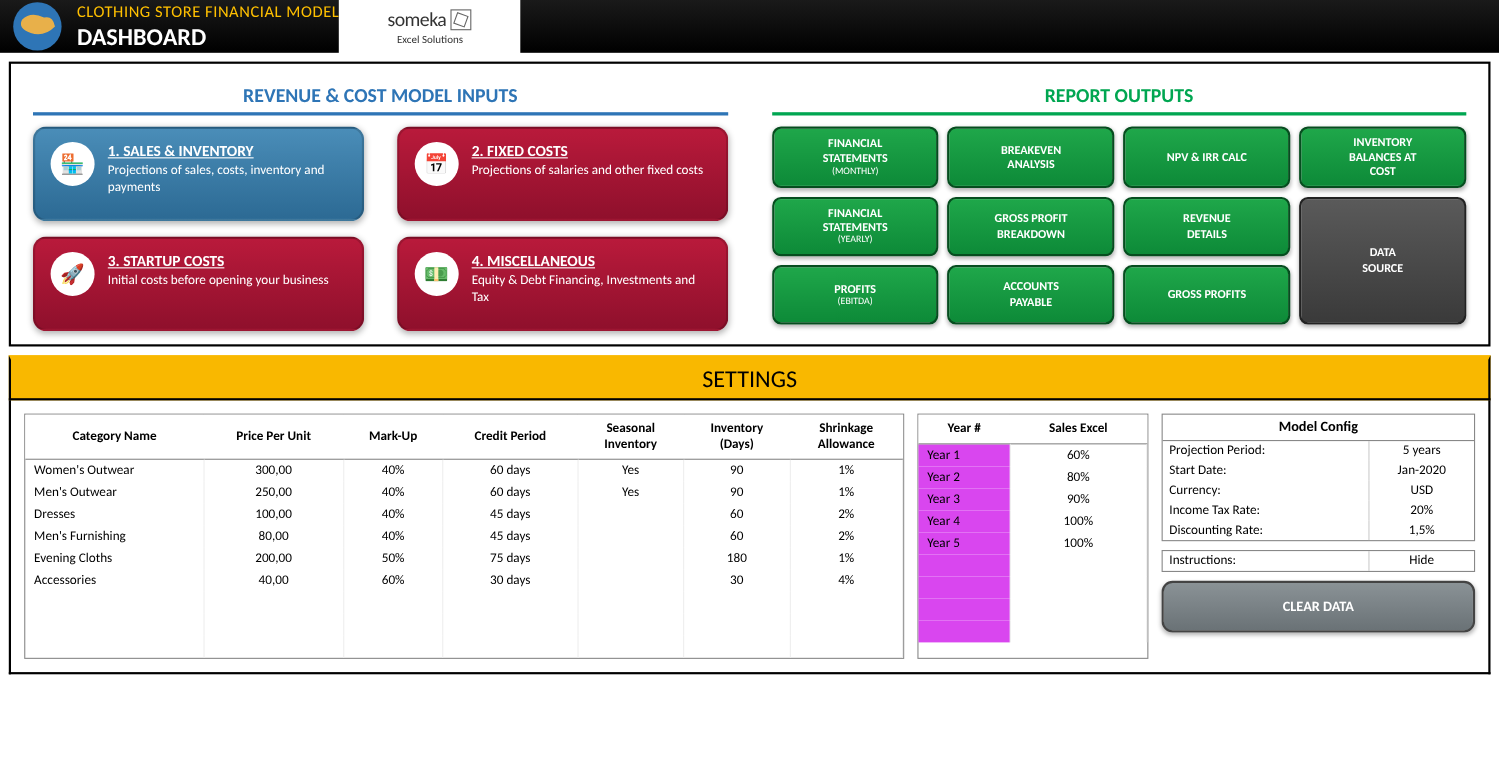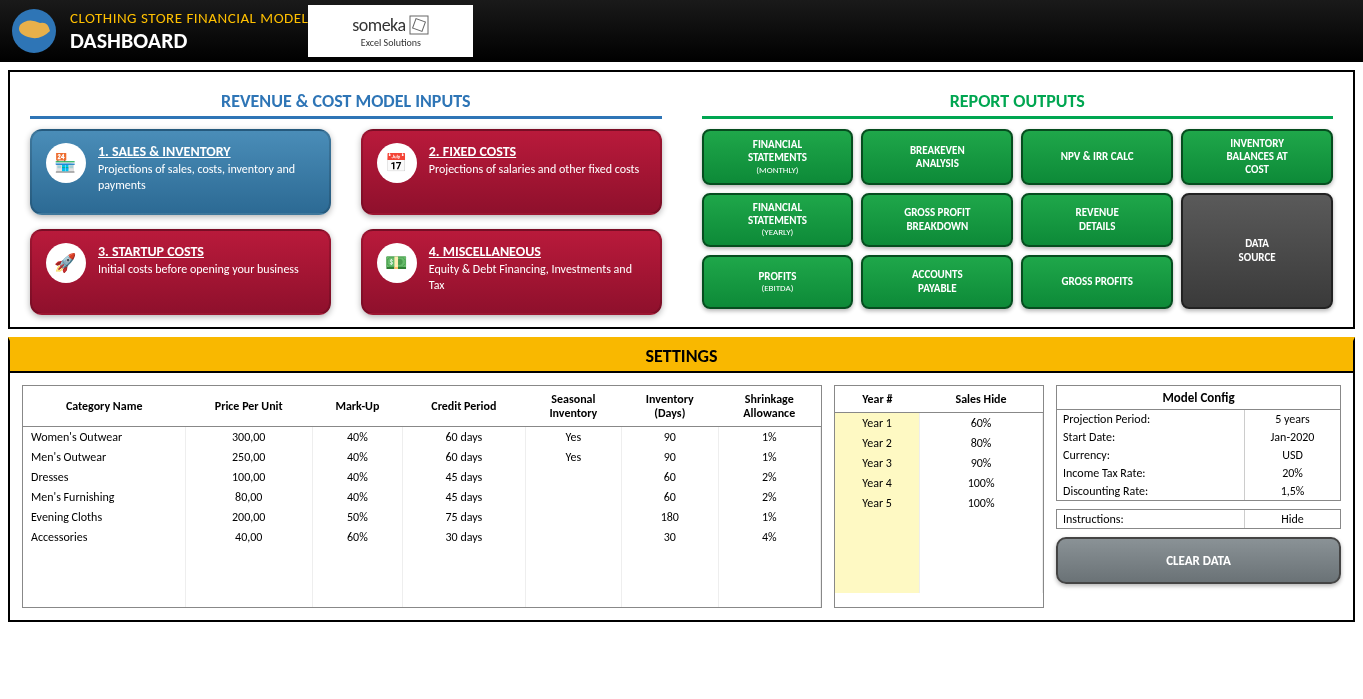--- a/index.html
+++ b/index.html
@@ -1,18 +1,18 @@
 <!DOCTYPE html>
 <html><head>
 <meta charset="utf-8">
 <style>
 * { box-sizing: border-box; margin: 0; padding: 0; }
 body { font-family: Calibri, Arial, sans-serif; background: #fff; font-size: 13px; color: #000; }
 
-.header { background: linear-gradient(to bottom, #1a1a1a, #000); height: 62px; display: flex; align-items: center; padding: 0 10px; position: relative; }
+.header { background: linear-gradient(to bottom, #1a1a1a, #000); height: 48px; display: flex; align-items: center; padding: 0 10px; position: relative; }
 .header-left { display: flex; align-items: center; gap: 12px; }
 .globe-icon { width: 48px; height: 48px; }
 .header-titles { display: flex; flex-direction: column; }
 .title-main { color: #ffc000; font-size: 15px; font-weight: normal; letter-spacing: 0.5px; }
 .title-sub { color: #fff; font-size: 22px; font-weight: bold; }
 .header-right { margin-left: auto; text-align: right; color: #fff; font-size: 13px; margin-right: 10px; }
 .header-right .link { text-decoration: underline; cursor: pointer; }
 .header-right .contact { font-style: italic; font-size: 12px; }
 .someka-logo { background: #fff; padding: 4px 10px; display: flex; flex-direction: column; align-items: center; justify-content: center; height: 52px; width: 165px; }
 .someka-logo .brand { font-size: 18px; font-weight: 300; color: #333; letter-spacing: -0.5px; display: flex; align-items: center; }
@@ -32,32 +32,32 @@
 .card-text { color: #fff; }
 .card-title { font-weight: bold; text-decoration: underline; font-size: 14px; }
 .card-desc { font-size: 12px; margin-top: 2px; line-height: 1.3; }
 
 .output-grid { display: grid; grid-template-columns: repeat(4, 1fr); gap: 8px; }
 .out-btn { background: linear-gradient(to bottom, #1fa74a, #0d8a38); color: #fff; border: 2px solid #064d1f; border-radius: 8px; text-align: center; padding: 6px 4px; font-size: 11px; font-weight: bold; display: flex; flex-direction: column; justify-content: center; min-height: 54px; cursor: pointer; box-shadow: 0 2px 4px rgba(0,0,0,0.3); line-height: 1.2; }
 .out-btn .sub { font-size: 9px; font-weight: normal; }
 .out-btn.gray { background: linear-gradient(to bottom, #5a5a5a, #3a3a3a); border-color: #222; grid-row: span 2; }
 .out-btn.tall { grid-row: span 1; }
 
-.settings-bar { background: #f9b800; border: 2px solid #000; border-top: 4px solid #f9b800; margin: 0 8px; text-align: center; font-size: 18px; font-weight: bold; padding: 4px 0; }
+.settings-bar { background: #f9b800; border: 2px solid #000; border-top: 4px solid #f9b800; margin: 0 8px; text-align: center; font-size: 22px; font-weight: normal; padding: 4px 0; }
 .settings-body { border: 2px solid #000; border-top: none; margin: 0 8px 8px; padding: 12px; display: flex; gap: 12px; }
 
 .data-table { border: 1px solid #888; }
 .tbl { border-collapse: collapse; width: 100%; }
 .tbl th { background: #fff; font-weight: bold; text-align: center; padding: 6px 8px; border-bottom: 1px solid #888; font-size: 12px; }
 .tbl td { padding: 3px 8px; font-size: 12px; text-align: center; border-right: 1px solid #eee; }
 .tbl td:first-child { text-align: left; }
 .tbl tbody tr { height: 20px; }
 .cat-table { flex: 0 0 800px; }
 .year-table { flex: 0 0 210px; }
-.year-table .tbl td:first-child { background: #fef9c3; text-align: center; }
+.year-table .tbl td:first-child { background: #d946ef; text-align: left; }
 
 .config-panel { flex: 1; display: flex; flex-direction: column; gap: 8px; }
 .config-box { border: 1px solid #888; }
 .config-title { text-align: center; font-weight: bold; padding: 4px; border-bottom: 1px solid #888; }
 .config-row { display: flex; }
 .config-row .lbl { flex: 1; padding: 2px 6px; font-size: 12px; border-right: 1px solid #ccc; }
 .config-row .val { width: 95px; text-align: center; padding: 2px 6px; font-size: 12px; }
 .clear-btn { background: linear-gradient(to bottom, #8a9296, #6a7276); color: #fff; border: 2px solid #444; border-radius: 10px; text-align: center; padding: 14px; font-weight: bold; cursor: pointer; box-shadow: 0 2px 4px rgba(0,0,0,0.3); }
 </style>
 </head>
@@ -272,21 +272,21 @@
           </tr>
         </tbody>
     </table>
   </div>
 
   <div class="data-table year-table">
     <table class="tbl">
       <thead>
           <tr id="year-head">
             <th>Year #</th>
-            <th>Sales Hide</th>
+            <th>Sales Excel</th>
           </tr>
         </thead>
       <tbody id="year-body">
           <tr>
             <td>Year 1</td>
             <td>60%</td>
           </tr>
           <tr>
             <td>Year 2</td>
             <td>80%</td>

